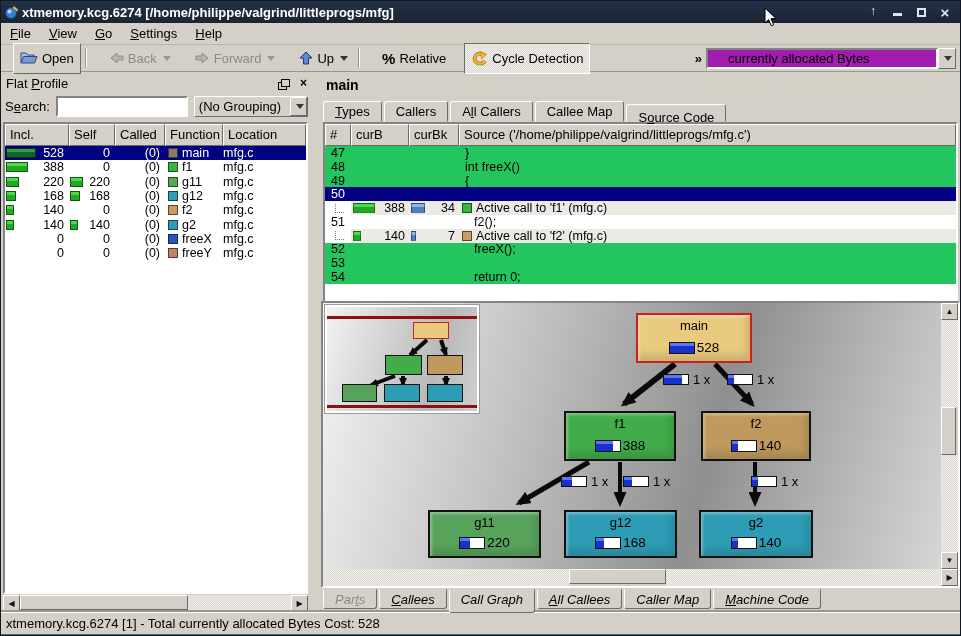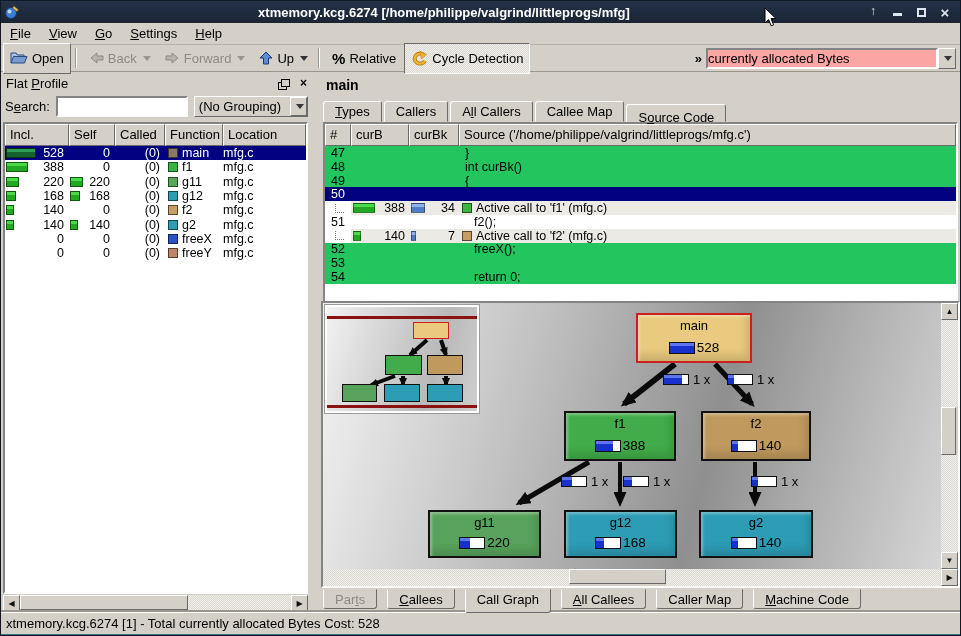--- a/index.html
+++ b/index.html
@@ -12,45 +12,45 @@
   
   .raised { border:1px solid; border-color:#ffffff #6a6a6a #6a6a6a #ffffff; background:#d4d0c8; }
   .checker { background-color:#e7e5e1;
              background-image:repeating-conic-gradient(#f0efec 0% 25%, #dbd8d2 0% 50%);
              background-size:2px 2px; }
 
   
   #titlebar { position:absolute; left:0; top:0; width:959px; height:22px;
               background:linear-gradient(#243248,#1a2433); display:flex; align-items:center; }
   #titlebar .app-icon { width:18px; height:16px; margin-left:3px; }
-  #titlebar .title-text { flex:1; text-align:center; color:#fff; font-weight:bold; font-size:13px; }
+  #titlebar .title-text { flex:1; color:#fff; font-weight:bold; font-size:13px; }
   .tb-btns { display:flex; gap:10px; margin-right:8px; color:#dfe5ee; font-weight:bold; }
   .tb-btn { width:14px; text-align:center; cursor:default; font-size:12px; }
   .tb-max { width:9px; height:9px; border:2px solid #dfe5ee; display:inline-block; margin-top:4px; }
   .tb-min { display:inline-block; width:9px; height:3px; background:#dfe5ee; margin-top:9px; }
 
   
   #menubar { position:absolute; left:0; top:22px; width:959px; height:22px;
              background:#d4d0c8; display:flex; align-items:center; border-bottom:1px solid #b8b4ac; }
   .menu-item { padding:2px 9px; }
 
   
   #toolbar { position:absolute; left:0; top:44px; width:959px; height:27px; background:#d4d0c8;
              display:flex; align-items:center; border-bottom:1px solid #9a968e; }
-  .tool-btn { height:31px; display:flex; align-items:center; gap:4px; padding:0 6px; margin-left:2px; }
+  .tool-btn { height:31px; display:flex; align-items:center; gap:4px; padding:0 6px; margin-left:12px; }
   .tool-btn.disabled { color:#8e8a82; }
   .tool-sep { width:2px; height:20px; margin:0 4px; border-left:1px solid #9a968e; border-right:1px solid #fff; }
   .dd-arrow { width:0; height:0; border-left:4px solid transparent; border-right:4px solid transparent;
               border-top:5px solid #333; margin-left:2px; }
   .dd-arrow.dim { border-top-color:#9a968e; }
   .pct-glyph { font-size:15px; font-weight:bold; }
   #overflow-chevron { margin-left:auto; font-weight:bold; padding:0 4px; }
   #cost-combo { display:flex; width:250px; height:21px; margin-right:4px; }
-  #cost-combo .combo-field { flex:1; background:#fca5a5; border:2px solid; border-color:#848484 #fdfdfd #fdfdfd #848484;
-        padding:0 0; line-height:17px; white-space:nowrap; overflow:hidden; }
+  #cost-combo .combo-field { flex:1; background:#a21caf; border:2px solid; border-color:#848484 #fdfdfd #fdfdfd #848484;
+        padding:0 20px; line-height:17px; white-space:nowrap; overflow:hidden; }
   #cost-combo .combo-btn { width:18px; display:flex; align-items:center; justify-content:center; }
 
   
   #left-panel { position:absolute; left:2px; top:73px; width:307px; height:538px; }
   #dock-title { height:18px; display:flex; align-items:center; padding:0 3px; font-size:13px; }
   #dock-title .spacer { flex:1; }
   .dock-ico { margin-left:6px; font-size:12px; line-height:12px; }
   .float-ico { width:9px; height:8px; border:1px solid #000; box-shadow:-3px 3px 0 -1px #d4d0c8, -3px 3px 0 0 #000; margin-right:4px; }
   #search-row { height:28px; display:flex; align-items:center; gap:6px; padding:2px 2px; }
   #search-input { width:132px; height:21px; background:#fff; border:2px solid; border-color:#848484 #fdfdfd #fdfdfd #848484; padding:0 3px; font-size:13px; }
@@ -126,21 +126,21 @@
   .mm-line { position:absolute; left:0; width:100%; height:3px; }
   .mm-node { position:absolute; border:1px solid #111; }
 
   #graph-vscroll { position:absolute; right:0; top:0; width:17px; height:266px; display:flex; flex-direction:column; }
   #graph-hscroll { position:absolute; left:0; bottom:0; width:635px; height:17px; display:flex; }
   .sb-thumb-v { width:15px; }
 
   
   #bottom-tabs { position:absolute; left:2px; top:517px; width:635px; height:23px; display:flex; align-items:flex-start; }
   .btab { border:1px solid; border-color:transparent #6a6a6a #6a6a6a #ffffff; background:#d4d0c8;
-          padding:2px 11px; height:20px; border-radius:0 0 3px 3px; margin-right:10px; white-space:nowrap; }
+          padding:2px 11px; height:20px; border-radius:0 0 3px 3px; margin-right:2px; white-space:nowrap;font-style:italic; }
   .btab.active { height:24px; position:relative; z-index:2; }
   .btab.disabled { color:#8e8a82; }
 
   
   #statusbar { position:absolute; left:0; top:611px; width:959px; height:22px; background:#d4d0c8;
                border-top:1px solid #fff; box-shadow:0 -2px 0 #9a968e; padding:3px 5px; font-size:13px; }
   #bottom-strip { position:absolute; left:0; top:633px; width:959px; height:3px; background:#38768a; }
 
   #mouse-cursor { position:absolute; left:763px; top:6px; z-index:99; }
 </style>
@@ -437,21 +437,21 @@
           <span class="src-curbk"></span>
           <span class="src-src" style="padding-left: 6px;">
             <span>}</span>
           </span>
         </div>
         <div class="src-row bg-plain">
           <span class="src-num">48</span>
           <span class="src-curb"></span>
           <span class="src-curbk"></span>
           <span class="src-src" style="padding-left: 6px;">
-            <span>int curBk()</span>
+            <span>int freeX()</span>
           </span>
         </div>
         <div class="src-row bg-plain">
           <span class="src-num">49</span>
           <span class="src-curb"></span>
           <span class="src-curbk"></span>
           <span class="src-src" style="padding-left: 6px;">
             <span>{</span>
           </span>
         </div>

